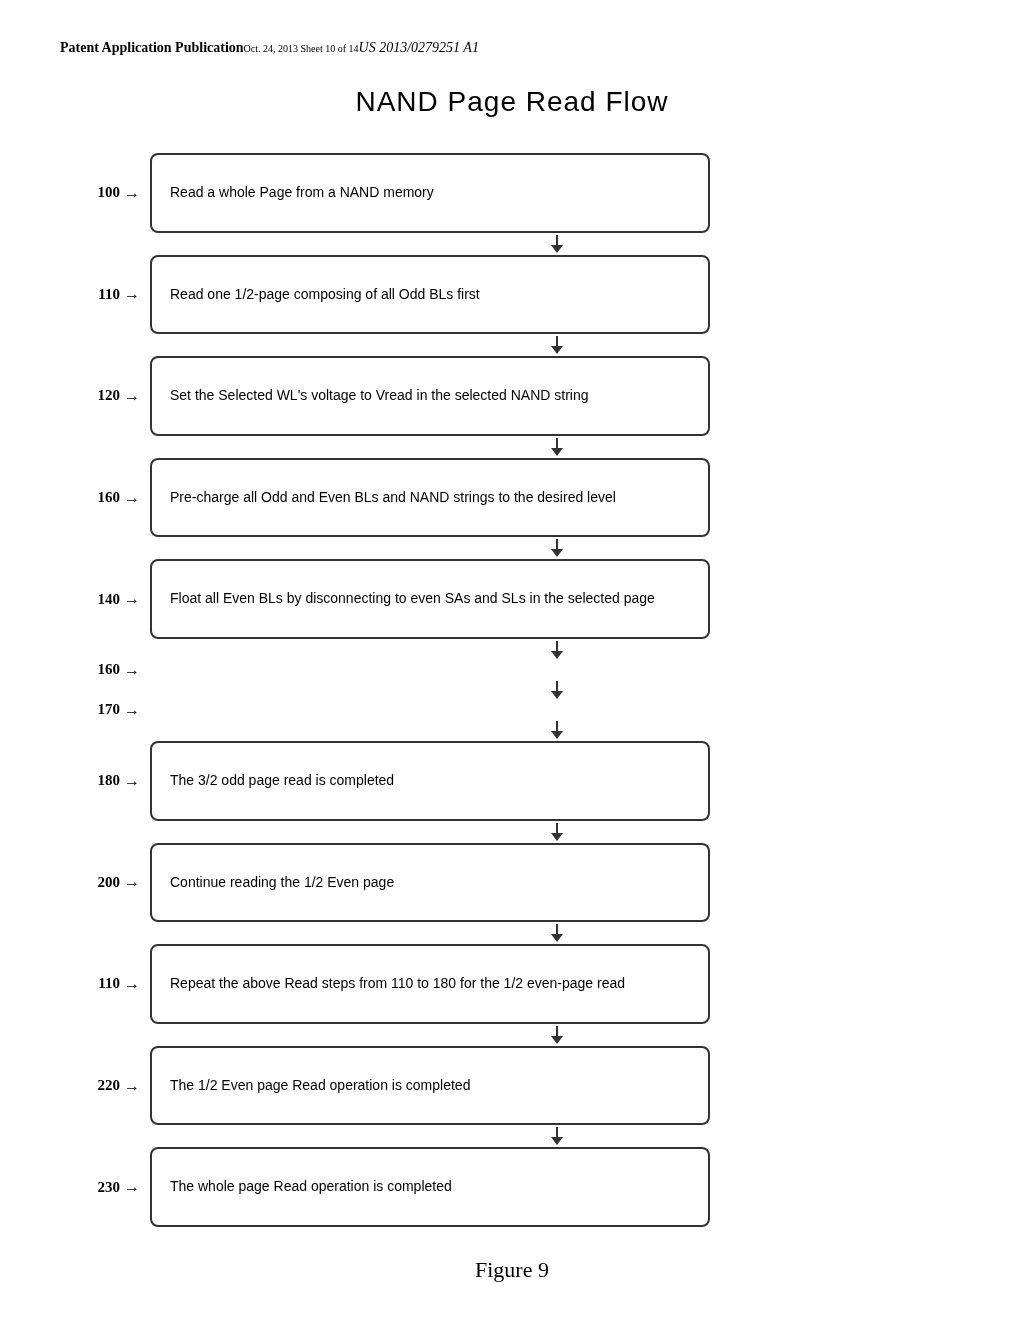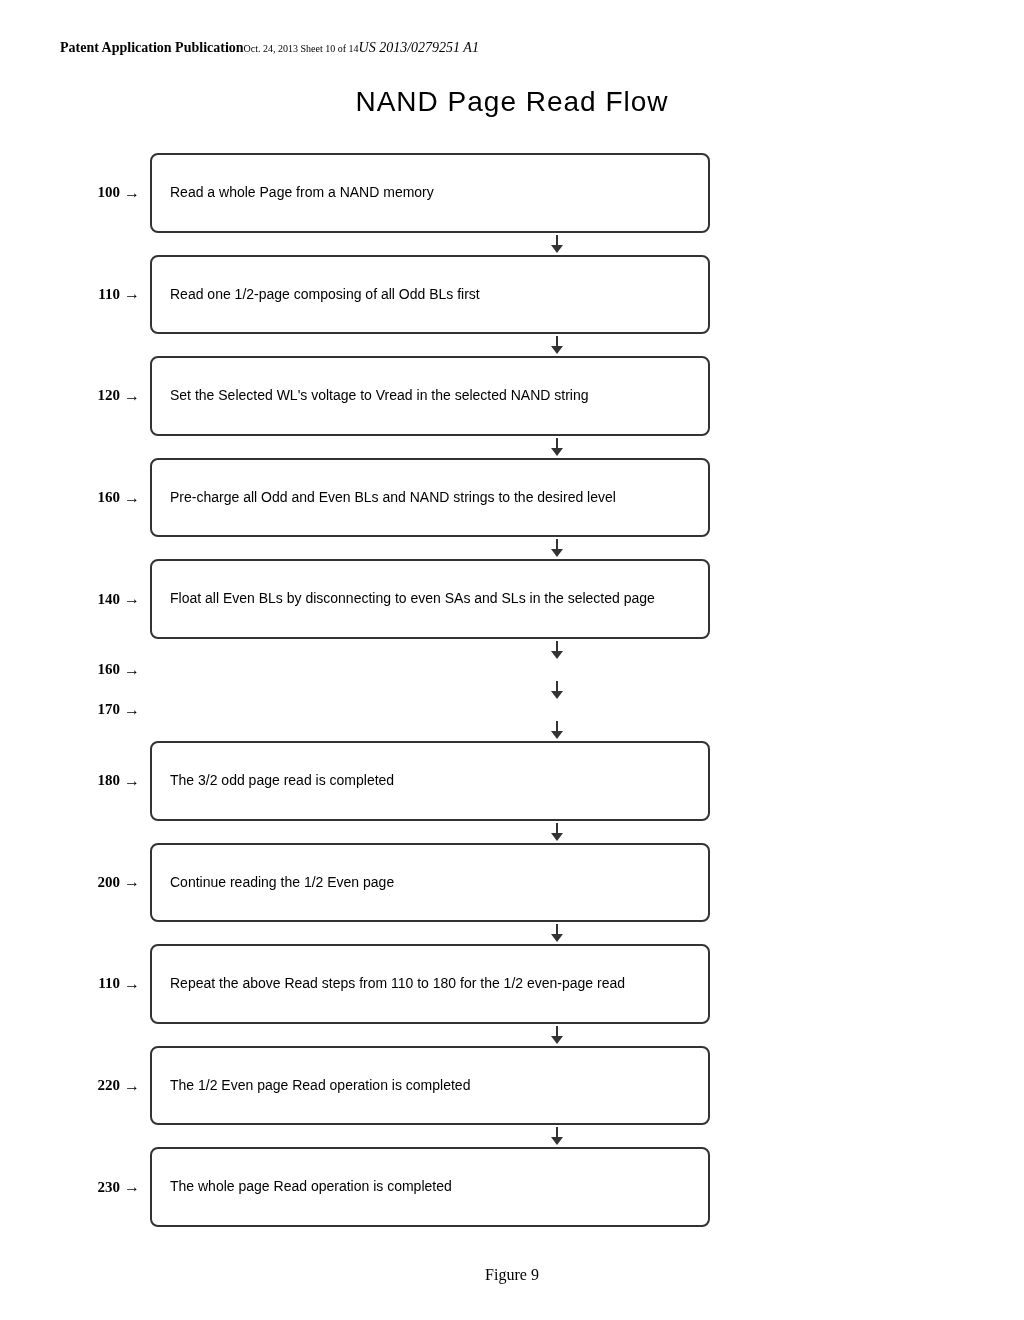--- a/index.html
+++ b/index.html
@@ -123,22 +123,22 @@
     .down-arrow {
       width: 0;
       height: 0;
       border-left: 6px solid transparent;
       border-right: 6px solid transparent;
       border-top: 8px solid #333;
     }
 
     .figure-caption {
       text-align: center;
-      margin-top: 39px;
-      font-size: 16px;
+      margin-top: 30px;
+      font-size: 22px;
       font-family: 'Times New Roman', Times, serif;
     }
   </style>
 </head>
 <body>
 
 <div class="page">
 
   <div class="header">
     <div class="header-left">Patent Application Publication</div>

